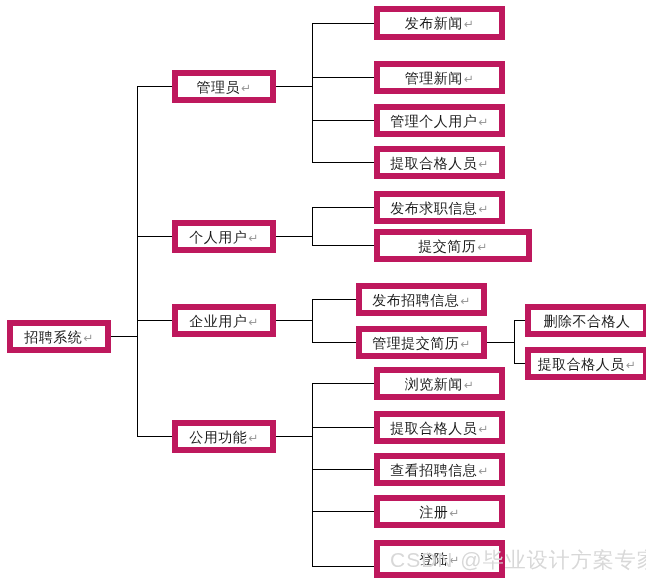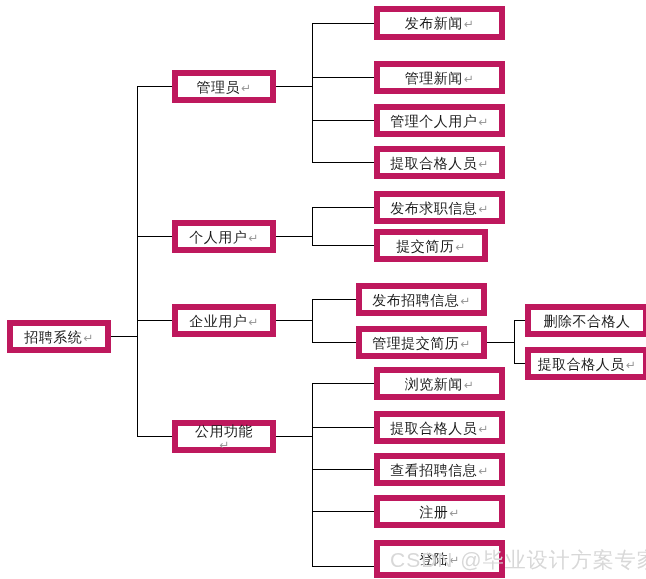--- a/index.html
+++ b/index.html
@@ -107,21 +107,21 @@
       <span class="pilcrow">↵</span>
   </div>
   <div class="node" style="left:172px; top:220px; width:104px; height:33px;">
     <span>个人用户</span>
       <span class="pilcrow">↵</span>
   </div>
   <div class="node" style="left:172px; top:304px; width:104px; height:33px;">
     <span>企业用户</span>
       <span class="pilcrow">↵</span>
   </div>
-  <div class="node" style="left:172px; top:420px; width:104px; height:33px;flex-direction:column;">
+  <div class="node" style="left:172px; top:420px; width:104px; height:33px;">
     <span>公用功能</span>
       <span class="pilcrow">↵</span>
   </div>
 
   <div class="node" style="left:374px; top:6px; width:131px; height:34px;">
     <span>发布新闻</span>
       <span class="pilcrow">↵</span>
   </div>
   <div class="node" style="left:374px; top:61px; width:131px; height:33px;">
     <span>管理新闻</span>
@@ -133,21 +133,21 @@
   </div>
   <div class="node" style="left:374px; top:146px; width:131px; height:33px;">
     <span>提取合格人员</span>
       <span class="pilcrow">↵</span>
   </div>
 
   <div class="node" style="left:374px; top:191px; width:131px; height:33px;">
     <span>发布求职信息</span>
       <span class="pilcrow">↵</span>
   </div>
-  <div class="node" style="left:374px; top:229px; width:114px; height:33px;">
+  <div class="node" style="left:374px; top:229px; width:158px; height:33px;">
     <span>提交简历</span>
       <span class="pilcrow">↵</span>
   </div>
 
   <div class="node" style="left:356px; top:283px; width:131px; height:33px;">
     <span>发布招聘信息</span>
       <span class="pilcrow">↵</span>
   </div>
   <div class="node" style="left:356px; top:326px; width:131px; height:33px;">
     <span>管理提交简历</span>

